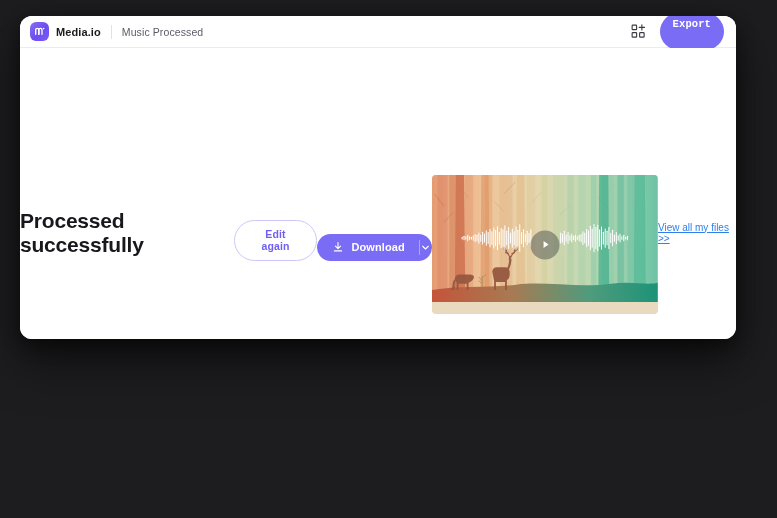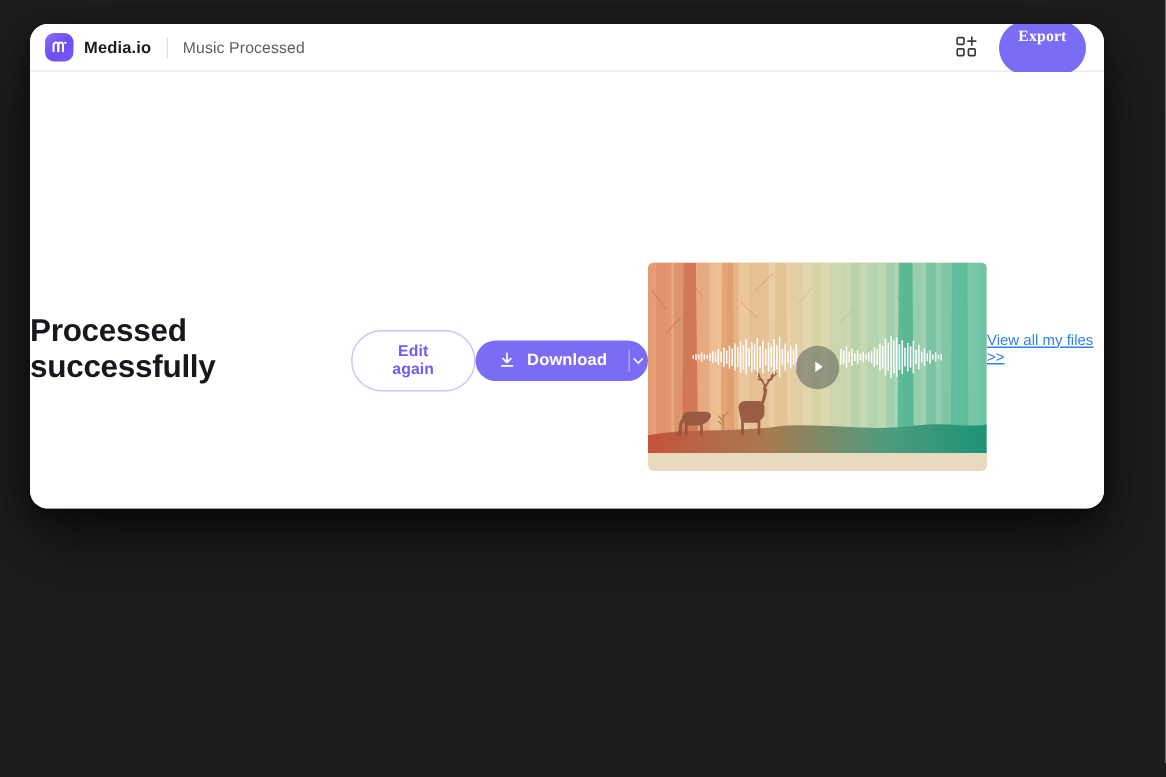--- a/index.html
+++ b/index.html
@@ -108,21 +108,21 @@
   .export-btn {
     background: #7b6cf6;
     color: #fff;
     font-size: 10.5px;
     font-weight: bold;
     border: none;
     border-radius: 999px;
     padding: 5px 13px 20px;
     cursor: pointer;
     letter-spacing: .1px;
-    font-family: Liberation Serif, serif;
+    font-family: Liberation Mono, monospace;
   }
 
   
   #main {
     flex: 1;
     display: flex;
     flex-direction: row;
     align-items: center;
     padding-top: 78px;
     background: #fff;
@@ -132,21 +132,21 @@
     font-size: 21px;
     font-weight: bold;
     color: #17171c;
     letter-spacing: -.2px;
   }
 
   
   #actions {
     margin-top: 16px;
     display: flex;
-    align-items: center;
+    align-items: flex-end;
   }
 
   .edit-again-btn {
     background: #fff;
     border: 1px solid #cdc6f6;
     color: #6f5ef2;
     font-size: 10.5px;
     font-weight: bold;
     border-radius: 999px;
     padding: 7px 18px 8px;

